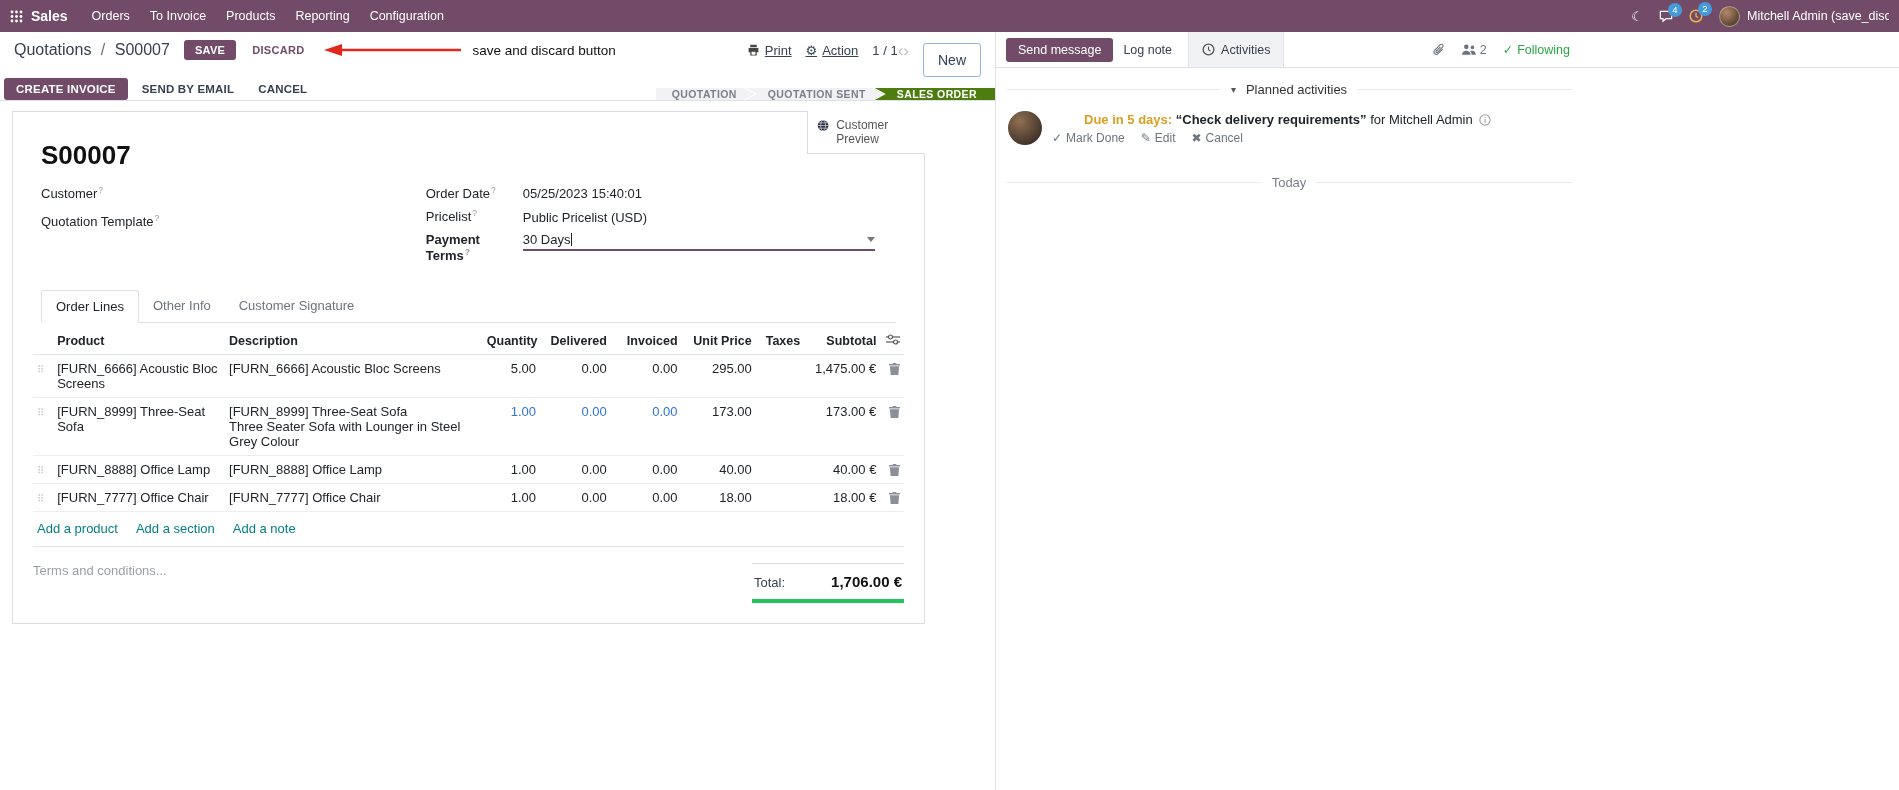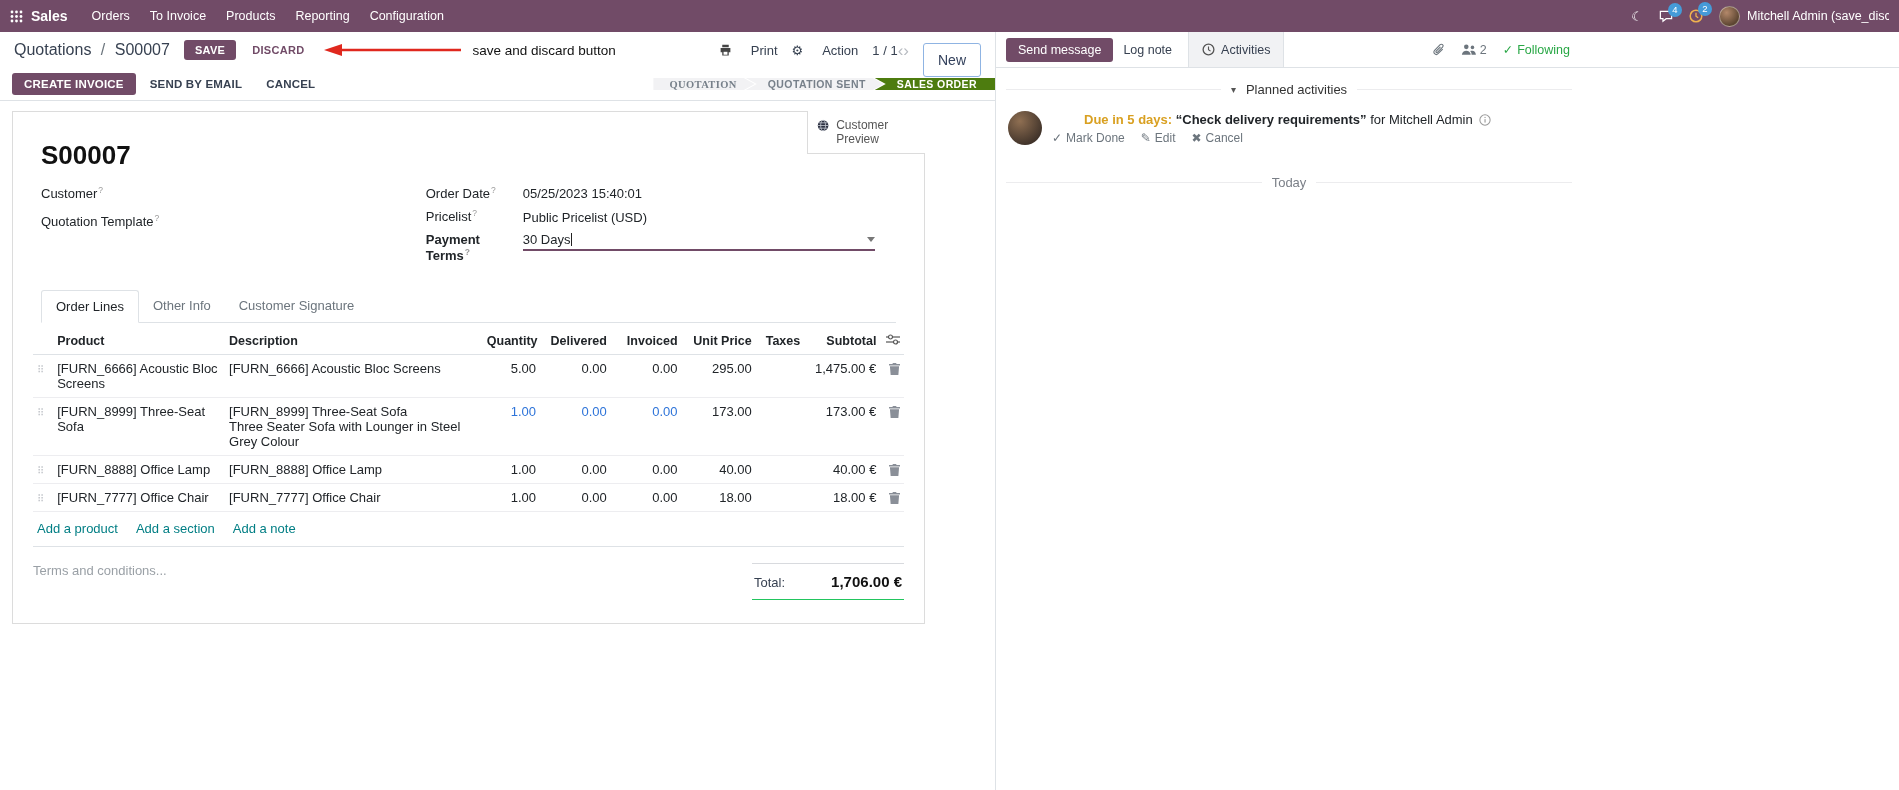--- a/index.html
+++ b/index.html
@@ -45,44 +45,44 @@
     background:#714B67; color:#fff; font-size:11px; font-weight:700;
     padding:4px 11px; margin-left:14px; letter-spacing:.3px;
   }
   .btn-flat-sm {
     background:transparent; color:#714B67; font-size:11px; font-weight:700;
     padding:4px 10px; margin-left:6px; letter-spacing:.3px;
   }
   .annotation { display:flex; align-items:center; margin-left:6px; }
   .annotation-text { margin-left:10px; font-size:13.5px; color:#111; }
   .cp-right { margin-left:auto; display:flex; align-items:center; gap:14px; }
-  .cp-tool { display:flex; align-items:center; gap:19px; font-size:13px; color:#374151; cursor:pointer; }
+  .cp-tool { display:flex; align-items:center; gap:5px; font-size:13px; color:#374151; cursor:pointer;text-decoration:underline; }
   .pager { display:flex; align-items:center; }
   .pager-value { font-size:13px; color:#374151; cursor:pointer; }
   .pager-arrow { color:#b8bcc2; font-size:17px; line-height:1; cursor:pointer; }
   .btn-new {
     background:#fff; border:1px solid #8fb4e3; color:#33415c; font-size:14px;
     padding:8px 14px; border-radius:3px; cursor:pointer;margin-top:20px;
   }
 
   
-  .status-row { height:33px; flex:none; display:flex; align-items:center; padding-left:12px; border-bottom:1px solid #dee2e6; }
+  .status-row { height:33px; flex:none; display:flex; align-items:flex-end; padding-left:4px; border-bottom:1px solid #dee2e6; }
   .sb-left { display:flex; align-items:center; gap:4px; }
   .btn-create { background:#714B67; color:#fff; font-size:11.5px; font-weight:700; padding:5px 12px; letter-spacing:.2px; }
   .btn-plain { background:transparent; color:#374151; font-size:11.5px; font-weight:700; padding:5px 10px; letter-spacing:.2px; }
   .pipeline { margin-left:auto; display:flex; align-items:stretch; }
   .pipe-step {
     display:flex; align-items:center; padding:0 18px 0 22px; font-size:10.5px; font-weight:700;
     letter-spacing:.4px; color:#77808a; background:#f2f2f4; cursor:pointer;
     clip-path:polygon(0 0, calc(100% - 11px) 0, 100% 50%, calc(100% - 11px) 100%, 0 100%, 11px 50%);
     margin-left:-9px;
   }
   .pipe-step:first-child {
     clip-path:polygon(0 0, calc(100% - 11px) 0, 100% 50%, calc(100% - 11px) 100%, 0 100%);
-    margin-left:0; padding-left:16px;font-family:Liberation Serif, serif;
+    margin-left:0; padding-left:16px;
   }
   .pipe-step.active {
     background:#4d7c0f; color:#fff;
     clip-path:polygon(0 0, 100% 0, 100% 100%, 0 100%, 11px 50%);
   }
 
   
   .sheet-area { flex:1; background:#fff; }
   .sheet {
     margin:10px 12px 0; width:913px; height:513px; background:#fff;
@@ -132,21 +132,21 @@
   .lines th.num { text-align:right; }
   .handle { color:#c4c7cc; font-size:10px; cursor:grab; }
   .desc2 { color:#212529; }
   .desc2:empty { display:none; }
   .blue { color:#2e74d9; }
   .trash { cursor:pointer; display:flex; justify-content:flex-end; padding-top:2px; }
   .add-links { display:flex; gap:18px; padding:9px 4px 10px; border-bottom:1px solid #dee2e6; font-size:13px; }
   .foot { display:flex; margin:16px 20px 0; align-items:flex-start; }
   .terms { color:#9aa0a6; cursor:text; }
   .total-box {
-    margin-left:auto; width:152px; border-top:1px solid #d8dade; border-bottom:1px solid #22c55e;
+    margin-left:auto; width:152px; border-top:1px solid #d8dade; border-bottom:4px solid #22c55e;
     padding:9px 2px; display:flex; justify-content:space-between; align-items:baseline;
   }
   .total-label { font-size:13px; color:#374151; }
   .total-value { font-size:15px; font-weight:700; color:#111; }
 
   
   .chatter { flex:1; border-left:1px solid #dee2e6; display:flex; flex-direction:column; background:#fff; min-width:0; }
   .chatter-topbar { height:36px; flex:none; border-bottom:1px solid #dee2e6; }
   .chatter-topbar-inner { max-width:586px; height:100%; display:flex; align-items:stretch; padding-left:10px; }
   .btn-send { background:#714B67; color:#fff; font-size:12.5px; padding:5px 12px; align-self:center; }

